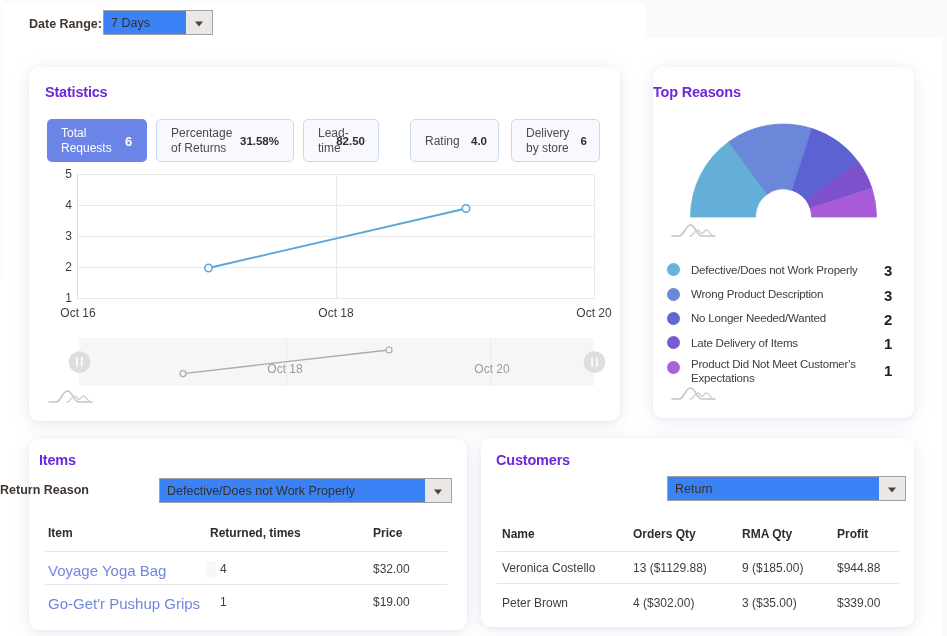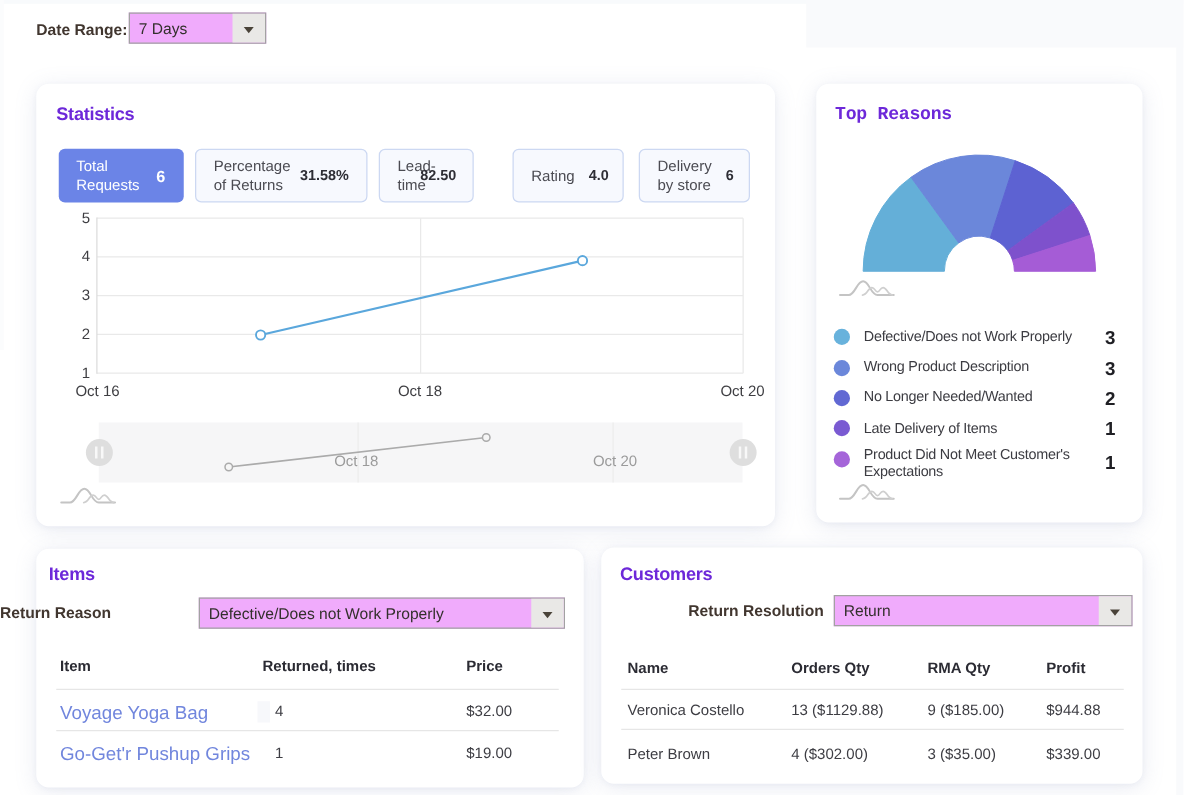--- a/index.html
+++ b/index.html
@@ -8,21 +8,21 @@
 .abs { position:absolute; }
 .card { position:absolute; background:#fff; border-radius:10px;
   box-shadow:0 3px 18px rgba(125,138,180,0.16), 0 1px 4px rgba(125,138,180,0.08); }
 .ctitle { position:absolute; font-size:14.5px; font-weight:bold; color:#6d28d9; letter-spacing:-0.2px; }
 .tab { position:absolute; top:119px; height:43px; border-radius:5px; background:#f7f9fe; border:1px solid #ccd8f2; }
 .tab .lab { position:absolute; left:14px; top:50%; transform:translateY(-50%); font-size:12px; line-height:15px; color:#4b4b52; }
 .tab .val { position:absolute; top:50%; transform:translateY(-50%); font-size:11.5px; font-weight:bold; color:#2e2e35; }
 .tab.active { background:#6b84e7; border:none; }
 .tab.active .lab { color:#fff; }
 .tab.active .val { color:#fff; }
-.sel { position:absolute; background:#f0abfc; border:1px solid #a2a2a2; }
+.sel { position:absolute; background:#3b82f6; border:1px solid #a2a2a2; }
 .sel .txt { position:absolute; left:7px; top:50%; transform:translateY(-50%); font-size:12.5px; color:#33302c; white-space:nowrap; }
 .sel .btn { position:absolute; right:0; top:0; bottom:0; background:#e9e8e6; }
 .sel .btn:after { content:""; position:absolute; left:50%; top:50%; transform:translate(-50%,-30%);
   border-left:4px solid transparent; border-right:4px solid transparent; border-top:5px solid #4a4339; }
 .th { position:absolute; font-size:12px; font-weight:bold; color:#2b2b33; }
 .td { position:absolute; font-size:12px; color:#3d3d43; }
 .tdlink { position:absolute; font-size:15px; color:#7186dd; }
 .hline { position:absolute; height:1px; background:#e6e6e6; }
 .leglab { position:absolute; font-size:11.5px; letter-spacing:-0.2px; line-height:13.5px; color:#3c3c42; }
 .legval { position:absolute; font-size:15px; font-weight:bold; color:#1f1f24; }
@@ -115,21 +115,21 @@
       <rect x="566.8" y="291.2" width="2" height="9.6" fill="#f8f8f8"></rect>
     </g>
 
     <g fill="none" stroke-linecap="round">
       <path d="M20 336 h7 c5 0 6.5 -11 11.5 -11 c5 0 6 11 11.5 11 h13" stroke="#c4c4c4" stroke-width="1.6"></path>
       <path d="M38 336 c4 0 4.5 -6 7.5 -6 c2.5 0 2.5 3.5 4.5 3.5 c2 0 2 -3.5 4.5 -3.5 c3 0 3.5 6 7.5 6" stroke="#cfcfcf" stroke-width="1.4"></path>
     </g>
   </svg>
 
   <div class="card" style="left:653px;top:67px;width:261px;height:351px;"></div>
-  <div class="ctitle" style="left:668px;top:84px;font-family:Liberation Mono, monospace;">Top Reasons</div>
+  <div class="ctitle" style="left:653px;top:84px;">Top Reasons</div>
   <svg class="abs" style="left:653px;top:66px;" width="261" height="352" viewBox="0 0 261 352">
     <g>
       <path d="M37.5 151.0 A93 93 0 0 1 75.8 75.8 L114.0 128.3 A28 28 0 0 0 102.5 151.0 Z" fill="#64afd8" stroke="#64afd8" stroke-width="0.8"></path>
       <path d="M75.8 75.8 A93 93 0 0 1 159.2 62.6 L139.2 124.4 A28 28 0 0 0 114.0 128.3 Z" fill="#6b87da" stroke="#6b87da" stroke-width="0.8"></path>
       <path d="M159.2 62.6 A93 93 0 0 1 205.7 96.3 L153.2 134.5 A28 28 0 0 0 139.2 124.4 Z" fill="#5d62d2" stroke="#5d62d2" stroke-width="0.8"></path>
       <path d="M205.7 96.3 A93 93 0 0 1 218.9 122.3 L157.1 142.3 A28 28 0 0 0 153.2 134.5 Z" fill="#7e51cc" stroke="#7e51cc" stroke-width="0.8"></path>
       <path d="M218.9 122.3 A93 93 0 0 1 223.5 151.0 L158.5 151.0 A28 28 0 0 0 157.1 142.3 Z" fill="#a55cd6" stroke="#a55cd6" stroke-width="0.8"></path>
     </g>
     <g fill="none" stroke-linecap="round">
       <path d="M19 333 h7 c5 0 6.5 -11 11.5 -11 c5 0 6 11 11.5 11 h13" stroke="#c4c4c4" stroke-width="1.6"></path>
@@ -169,21 +169,20 @@
   <div class="tdlink" style="left:48px;top:562px;">Voyage Yoga Bag</div>
   <div class="td" style="left:220px;top:562px;">4</div>
   <div class="td" style="left:373px;top:562px;">$32.00</div>
   <div class="hline" style="left:45px;top:584px;width:402px;"></div>
   <div class="tdlink" style="left:48px;top:595px;">Go-Get'r Pushup Grips</div>
   <div class="td" style="left:220px;top:595px;">1</div>
   <div class="td" style="left:373px;top:595px;">$19.00</div>
 
   <div class="card" style="left:481px;top:438px;width:433px;height:189px;"></div>
   <div class="ctitle" style="left:496px;top:452px;font-size:14.5px;">Customers</div>
-  <div class="flab" style="left:480px;top:482px;width:179px;text-align:right;">Return Resolution</div>
   <div class="sel" style="left:667px;top:476px;width:239px;height:25px;">
     <div class="txt">Return</div>
     <div class="btn" style="width:26px;"></div>
   </div>
   <div class="th" style="left:502px;top:527px;">Name</div>
   <div class="th" style="left:633px;top:527px;">Orders Qty</div>
   <div class="th" style="left:742px;top:527px;">RMA Qty</div>
   <div class="th" style="left:837px;top:527px;">Profit</div>
   <div class="hline" style="left:497px;top:551px;width:402px;"></div>
   <div class="td" style="left:502px;top:561px;">Veronica Costello</div>

